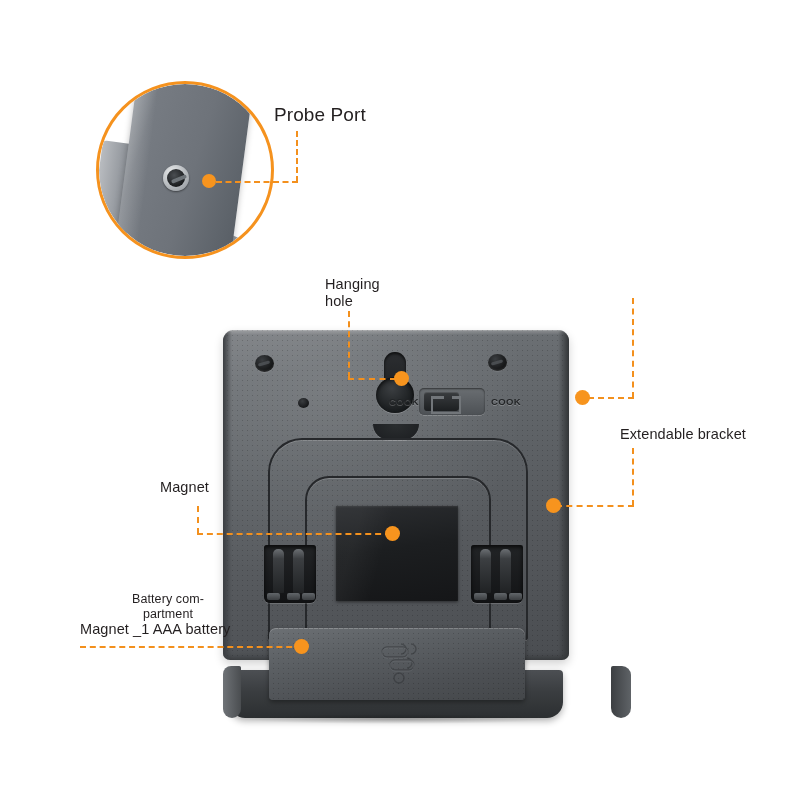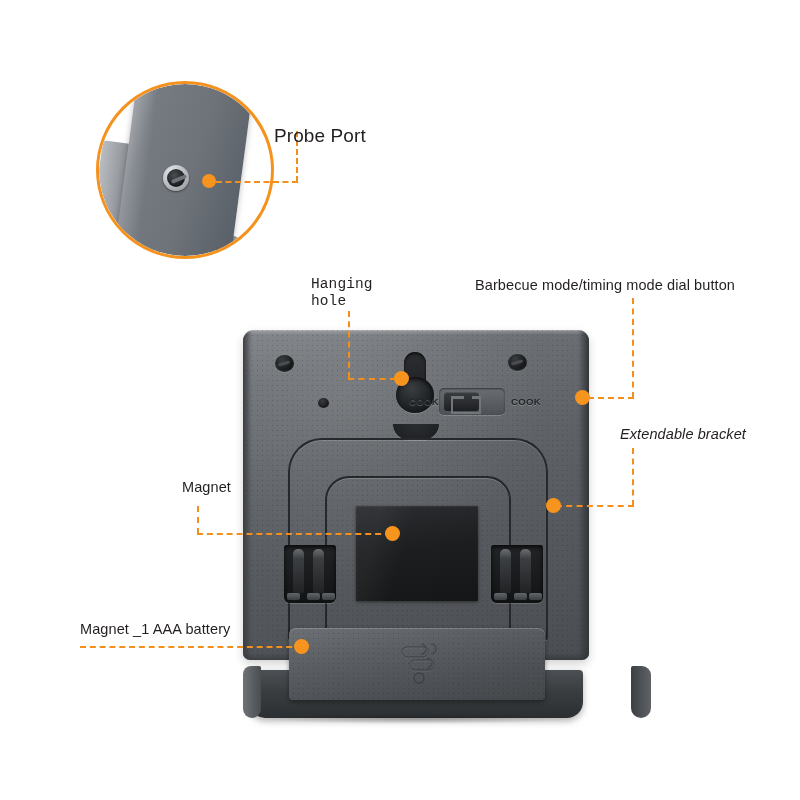--- a/index.html
+++ b/index.html
@@ -15,21 +15,21 @@
   
   .callout{
     position:absolute;
     color:#231f20;
     font-family:"Liberation Sans", sans-serif;
     font-size:14.5px;
     line-height:17px;
     white-space:pre-line;
     letter-spacing:0.1px;
   }
-  .callout.big{font-size:19px;line-height:22px;margin-top:21px;}
+  .callout.big{font-size:19px;line-height:22px;}
   .callout.small{font-size:12.5px;line-height:14.5px;}
   .callout.center{text-align:center;}
 
   
   .dash-h{
     position:absolute;height:0;
     border-top:2.6px dashed #F3901D;
   }
   .dash-v{
     position:absolute;width:0;
@@ -85,21 +85,21 @@
     position:absolute;left:4px;top:4px;width:18px;height:18px;
     border-radius:50%;
     background:radial-gradient(circle at 40% 35%,#4a4e52,#1a1c1e 70%);
   }
   .jack-slot{
     position:absolute;left:4px;top:8px;width:16px;height:4px;
     background:#6d7378;border-radius:2px;transform:rotate(-22deg);
   }
 
   
-  #device{position:absolute;left:243px;top:330px;width:408px;height:390px;}
+  #device{position:absolute;left:223px;top:330px;width:408px;height:390px;}
 
   .dev-body{
     position:absolute;left:0;top:0;width:346px;height:330px;
     background:
       radial-gradient(circle at 30% 18%, rgba(255,255,255,.10), rgba(255,255,255,0) 55%),
       linear-gradient(168deg,#7e8185 0%,#6d7175 14%,#5f6367 40%,#55585c 68%,#4a4d51 100%);
     border-radius:11px 11px 7px 7px;
     box-shadow:inset 0 1px 0 rgba(255,255,255,.18),
                inset 0 -2px 6px rgba(0,0,0,.35),
                0 4px 10px rgba(0,0,0,.18);
@@ -370,38 +370,39 @@
         </g>
         <g fill="none" stroke="#8c9095" stroke-width="0.9" opacity="0.5" transform="translate(0,1)">
           <path d="M6 7 h16 a5 5 0 0 1 0 10 h-16 a5 5 0 0 1 0-10 z"></path>
           <path d="M14 20 h14 a5 5 0 0 1 0 10 h-14 a5 5 0 0 1 0-10 z"></path>
         </g>
       </svg>
     </div>
     <div class="dev-shadow"></div>
   </div>
 
-  <div class="callout" style="left:311px;top:276px;font-family:Liberation Mono, monospace;">Hanging
+  <div class="callout" style="left:325px;top:276px;">Hanging
 hole</div>
   <div class="dash-v" style="left:348px;top:311px;height:67px;"></div>
   <div class="dash-h" style="left:348px;top:378px;width:48px;"></div>
   <div class="dot" style="left:394px;top:371px;width:15px;height:15px;"></div>
 
-  <div class="callout" style="left:475px;top:277px;">Barbecue mode/timing mode dial button</div>
   <div class="dash-v" style="left:632px;top:298px;height:100px;"></div>
   <div class="dash-h" style="left:588px;top:397px;width:46px;"></div>
   <div class="dot" style="left:575px;top:390px;width:15px;height:15px;"></div>
 
-  <div class="callout" style="left:620px;top:426px;font-style:italic;">Extendable bracket</div>
+  <div class="callout" style="left:620px;top:426px;">Extendable bracket</div>
   <div class="dash-v" style="left:632px;top:448px;height:58px;"></div>
   <div class="dash-h" style="left:556px;top:505px;width:78px;"></div>
   <div class="dot" style="left:546px;top:498px;width:15px;height:15px;"></div>
 
-  <div class="callout" style="left:160px;top:479px;margin-left:22px;">Magnet</div>
+  <div class="callout" style="left:160px;top:479px;">Magnet</div>
   <div class="dash-v" style="left:197px;top:506px;height:28px;"></div>
   <div class="dash-h" style="left:197px;top:533px;width:194px;"></div>
   <div class="dot" style="left:385px;top:526px;width:15px;height:15px;"></div>
 
+  <div class="callout small center" style="left:113px;top:592px;width:110px;">Battery com-
+partment</div>
   <div class="callout" style="left:80px;top:621px;">Magnet _1 AAA battery</div>
   <div class="dash-h" style="left:80px;top:646px;width:222px;"></div>
   <div class="dot" style="left:294px;top:639px;width:15px;height:15px;"></div>
 
 </div>
 
 </body></html>

